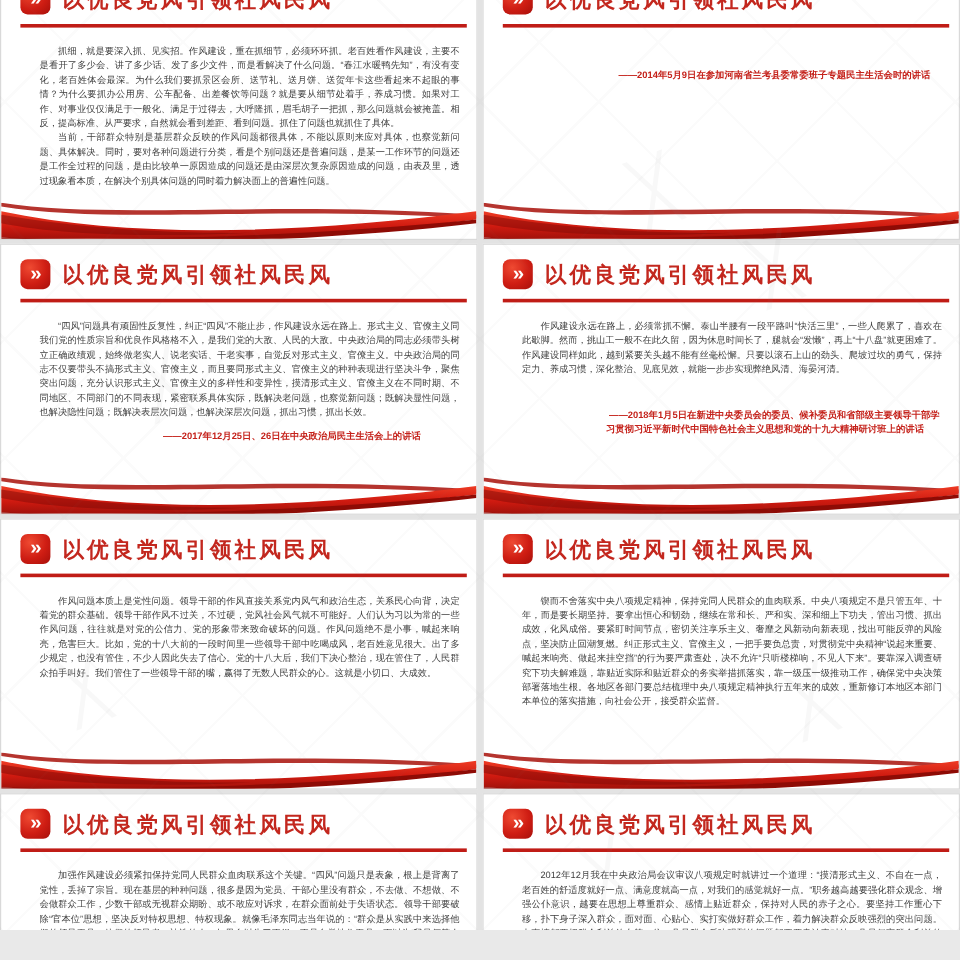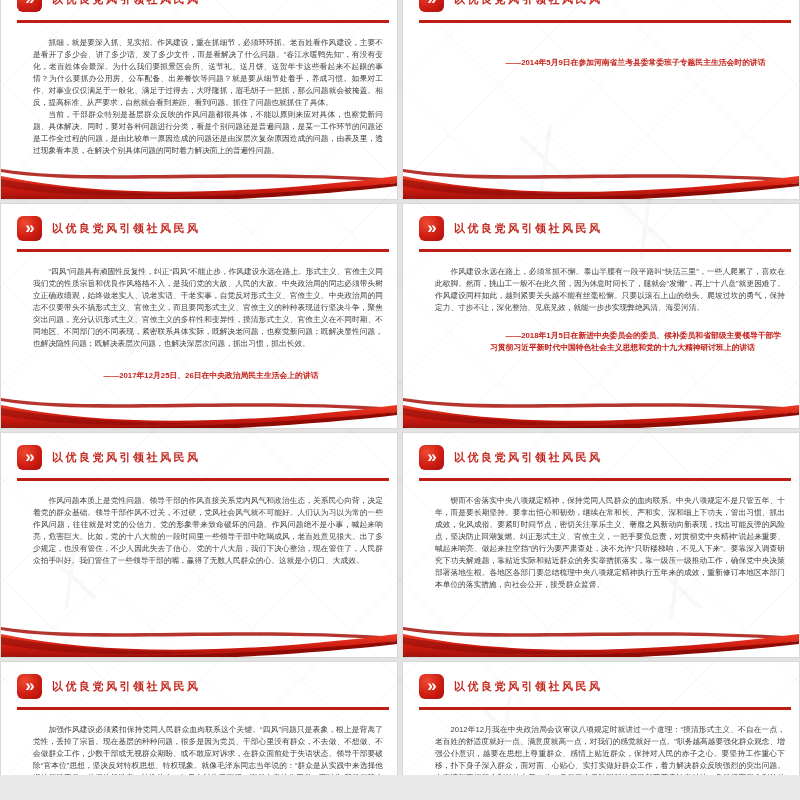--- a/index.html
+++ b/index.html
@@ -6,27 +6,27 @@
   html,body { width:800px; height:800px; }
   body { font-family:"Liberation Sans","DejaVu Sans",sans-serif; background:#e9e9e9; }
   #canvas { position:relative; width:800px; height:775px; overflow:hidden; background:#e3e3e3;text-decoration:underline; }
 
   .slide { position:absolute; width:398px; height:226px; background:#ffffff; border:1px solid #d9d9d9; }
 
   .slide-header { position:absolute; top:12px; left:16px; right:10px; display:flex; align-items:center; gap:10px; }
   .badge { flex:0 0 auto; width:25px; height:25px; border-radius:6px;
            background:radial-gradient(circle at 32% 28%, #ef4a32 0%, #cf1d13 55%, #a60f0a 100%);
            color:#fff; font-weight:bold; font-size:17px; line-height:24px; text-align:center; letter-spacing:-1px; }
-  .slide-title { font-size:11px; font-weight:bold; color:#c3271e; letter-spacing:2.5px; white-space:nowrap; }
+  .slide-title { font-size:18px; font-weight:bold; color:#c3271e; letter-spacing:2.5px; white-space:nowrap; }
   .rule { position:absolute; left:16px; right:8px; top:45px; height:2.5px; background:#c01c16; }
 
   .body { position:absolute; left:32px; right:14px; top:62px; bottom:28px; overflow:hidden;
           font-size:7.7px; line-height:12px; color:#3e3e3e; text-align:justify; }
   .body p { text-indent:2em; }
-  .attr { margin-top:20px; margin-left:55px; text-indent:0; text-align:left;
+  .attr { margin-top:20px; margin-left:55px; text-indent:0; text-align:center;
           font-weight:bold; color:#c5221b; font-size:7.8px; line-height:11.5px; }
 
   .ribbon { position:absolute; left:0; bottom:0; width:100%; height:30px; display:block; }
 
   #watermark { position:absolute; inset:0; pointer-events:none; }
   .wm-mark { position:absolute; color:#8f8f8f; opacity:0.06; font-size:52px; transform:rotate(-20deg); }
   .wm-lines { position:absolute; inset:0; opacity:0.025;
               background:repeating-linear-gradient(45deg, #888 0 2px, transparent 2px 70px),
                          repeating-linear-gradient(-45deg, #888 0 2px, transparent 2px 70px); }
 </style>
@@ -81,39 +81,39 @@
   </section>
 
   <section class="slide" style="left:0px; top:203px;">
     <header class="slide-header">
       <span class="badge">»</span>
       <h2 class="slide-title">以优良党风引领社风民风</h2>
     </header>
     <div class="rule"></div>
     <div class="body">
       <p>“四风”问题具有顽固性反复性，纠正“四风”不能止步，作风建设永远在路上。形式主义、官僚主义同我们党的性质宗旨和优良作风格格不入，是我们党的大敌、人民的大敌。中央政治局的同志必须带头树立正确政绩观，始终做老实人、说老实话、干老实事，自觉反对形式主义、官僚主义。中央政治局的同志不仅要带头不搞形式主义、官僚主义，而且要同形式主义、官僚主义的种种表现进行坚决斗争，聚焦突出问题，充分认识形式主义、官僚主义的多样性和变异性，摸清形式主义、官僚主义在不同时期、不同地区、不同部门的不同表现，紧密联系具体实际，既解决老问题，也察觉新问题；既解决显性问题，也解决隐性问题；既解决表层次问题，也解决深层次问题，抓出习惯，抓出长效。</p>
-      <p class="attr" style="margin-top:20px">——2017年12月25日、26日在中央政治局民主生活会上的讲话</p>
+      <p class="attr" style="margin-top:8px">——2017年12月25日、26日在中央政治局民主生活会上的讲话</p>
     </div>
     <svg class="ribbon" viewBox="0 0 400 30" preserveAspectRatio="none">
       <path d="M0,3 C90,18 230,2 400,13 L400,10 C230,-2 90,14 0,0 Z" fill="#a81109" opacity="0.85"></path>
       <path d="M0,7 C110,30 250,26 400,7 L400,14 C250,33 110,36 0,29 Z" fill="url(#ribbonGrad)"></path>
       <path d="M0,29 C120,33 280,26 400,14 L400,17 C280,31 120,37 0,33 Z" fill="#8e0b05"></path>
       <path d="M0,10 C70,22 150,26 210,25 C130,29 50,27 0,17 Z" fill="#7f0a05" opacity="0.5"></path>
     </svg>
   </section>
 
   <section class="slide" style="left:402px; top:203px;">
     <header class="slide-header">
       <span class="badge">»</span>
       <h2 class="slide-title">以优良党风引领社风民风</h2>
     </header>
     <div class="rule"></div>
     <div class="body">
-      <p>作风建设永远在路上，必须常抓不懈。泰山半腰有一段平路叫“快活三里”，一些人爬累了，喜欢在此歇脚。然而，挑山工一般不在此久留，因为休息时间长了，腿就会“发懒”，再上“十八盘”就更困难了。作风建设同样如此，越到紧要关头越不能有丝毫松懈。只要以滚石上山的劲头、爬坡过坎的勇气，保持定力、寸步不让，深化整治、见底见效，就能一步步实现弊绝风清、海晏河清。</p>
-      <p class="attr" style="margin-top:16px">——2018年1月5日在新进中央委员会的委员、候补委员和省部级主要领导干部学习贯彻习近平新时代中国特色社会主义思想和党的十九大精神研讨班上的讲话</p>
+      <p>作风建设永远在路上，必须常抓不懈。泰山半腰有一段平路叫“快活三里”，一些人爬累了，喜欢在此歇脚。然而，挑山工一般不在此久留，因为休息时间长了，腿就会“发懒”，再上“十八盘”就更困难了。作风建设同样如此，越到紧要关头越不能有丝毫松懈。只要以滚石上山的劲头、爬坡过坎的勇气，保持定力、养成习惯，深化整治、见底见效，就能一步步实现弊绝风清、海晏河清。</p>
+      <p class="attr" style="margin-top:26px">——2018年1月5日在新进中央委员会的委员、候补委员和省部级主要领导干部学习贯彻习近平新时代中国特色社会主义思想和党的十九大精神研讨班上的讲话</p>
     </div>
     <svg class="ribbon" viewBox="0 0 400 30" preserveAspectRatio="none">
       <path d="M0,3 C90,18 230,2 400,13 L400,10 C230,-2 90,14 0,0 Z" fill="#a81109" opacity="0.85"></path>
       <path d="M0,7 C110,30 250,26 400,7 L400,14 C250,33 110,36 0,29 Z" fill="url(#ribbonGrad)"></path>
       <path d="M0,29 C120,33 280,26 400,14 L400,17 C280,31 120,37 0,33 Z" fill="#8e0b05"></path>
       <path d="M0,10 C70,22 150,26 210,25 C130,29 50,27 0,17 Z" fill="#7f0a05" opacity="0.5"></path>
     </svg>
   </section>
 
   <section class="slide" style="left:0px; top:432px;">

